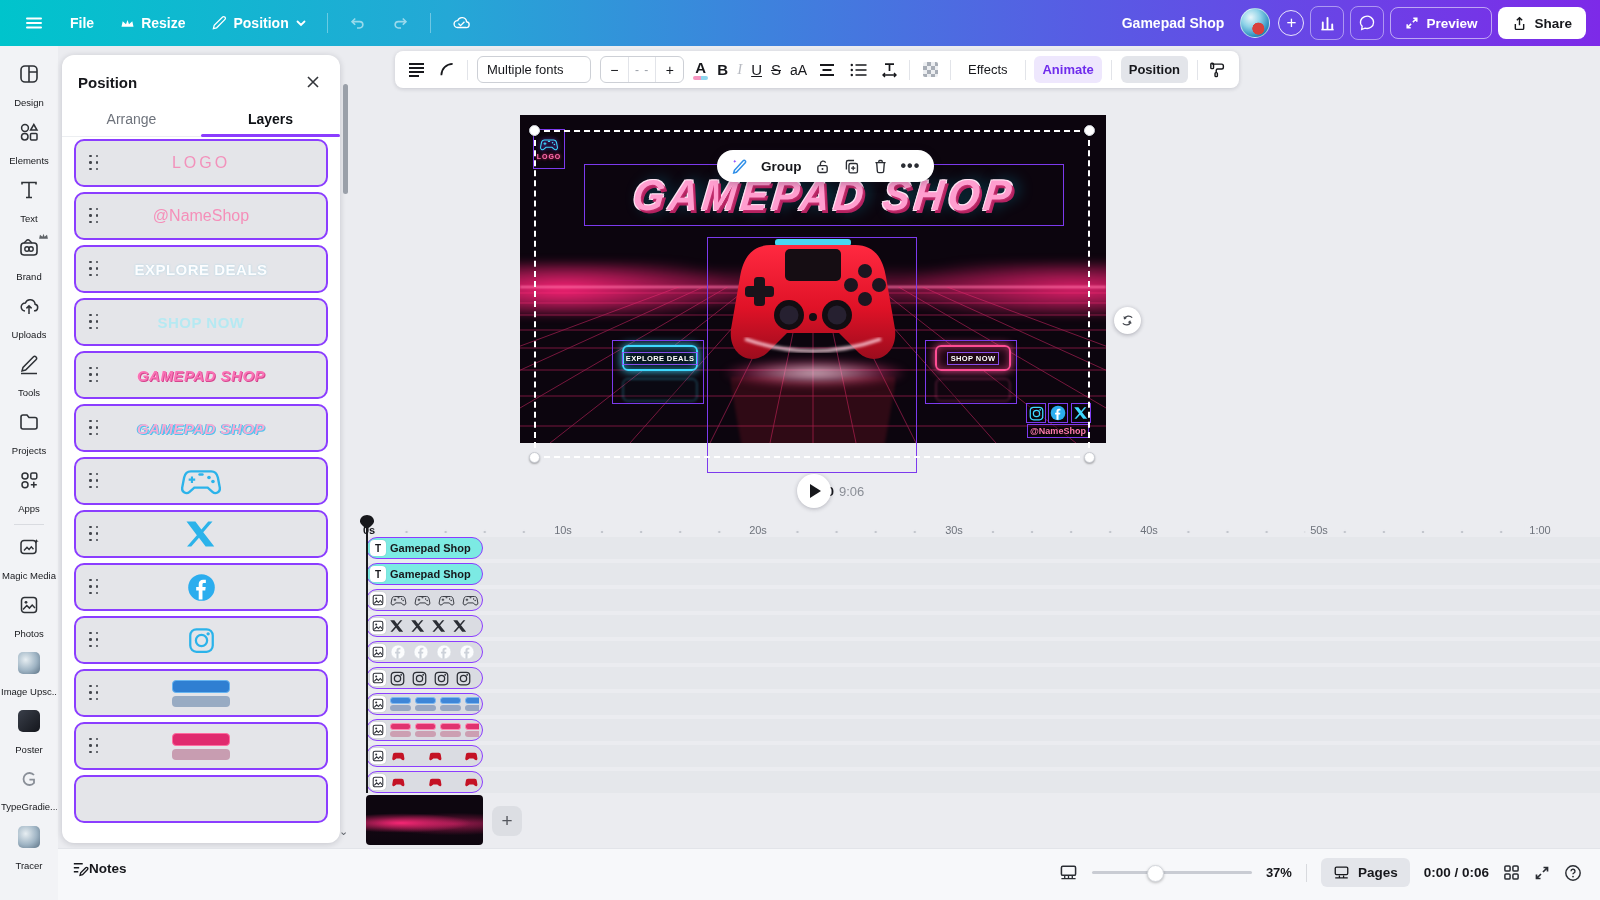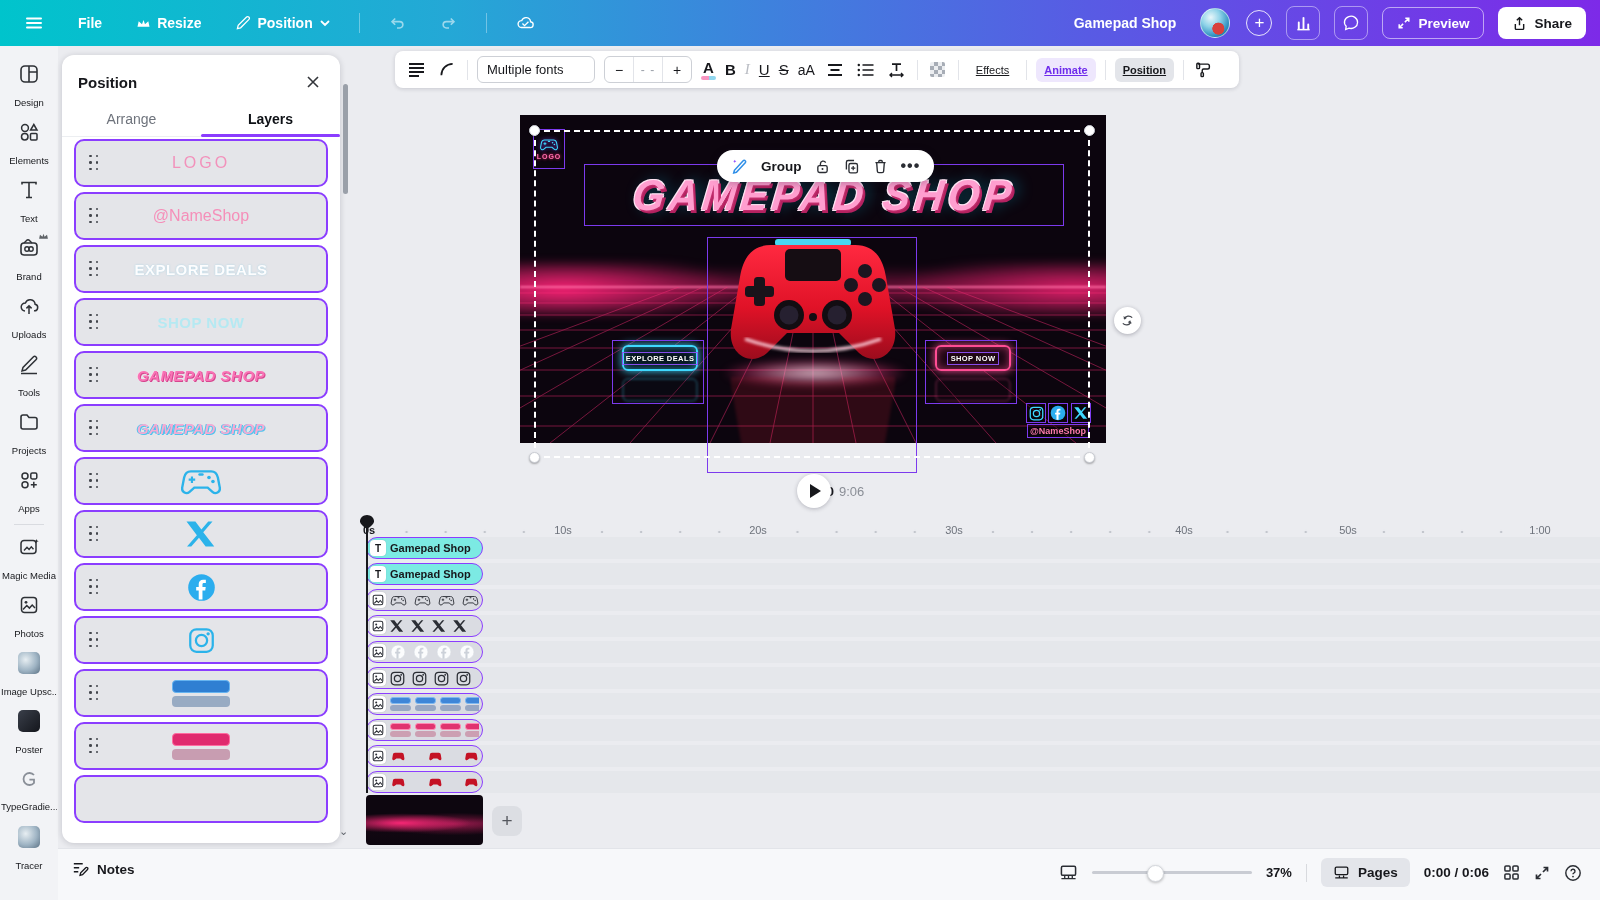--- a/index.html
+++ b/index.html
@@ -3,21 +3,21 @@
 <meta charset="utf-8">
 <style>
   * { box-sizing: border-box; margin: 0; padding: 0; }
   html,body { width:1600px; height:900px; overflow:hidden; }
   body { font-family:"Liberation Sans", sans-serif; background:#ebecf0; position:relative; color:#17181c; }
 
   
   .topbar { position:absolute; inset:0 0 auto 0; height:46px;
     background:linear-gradient(90deg,#00c4cc 0%,#24a8d6 28%,#585be4 68%,#7d2ae8 100%);
     display:flex; align-items:center; color:#fff; z-index:60; padding:0 14px; }
-  .tb-left, .tb-right { display:flex; align-items:center; gap:14px; }
+  .tb-left, .tb-right { display:flex; align-items:center; gap:6px; }
   .tb-right { margin-left:auto; }
   .tb-item { display:flex; align-items:center; gap:6px; padding:6px 10px; border-radius:8px;
     font-size:14px; font-weight:700; cursor:pointer; white-space:nowrap; }
   .tb-div { width:1px; height:20px; background:rgba(255,255,255,.35); margin:0 4px; }
   .dim { opacity:.55; }
   .doc-title { font-size:14px; font-weight:700; margin-right:10px; }
   .avatar { width:30px; height:30px; border-radius:50%;
     background: radial-gradient(circle at 62% 70%, #d8413c 0 22%, transparent 24%),
                 radial-gradient(circle at 35% 30%, #e8f6fa, #8fd3e8 35%, #2e8fc0 70%, #0d4a70 100%);
     border:1px solid rgba(255,255,255,.6); }
@@ -58,21 +58,21 @@
   .tcolor .A { font-size:15px; font-weight:700; }
   .tcolor .bar { width:15px; height:3.5px; margin-top:1.5px; border-radius:2px;
      background:linear-gradient(90deg,#f795c0 0 55%, #8fd6ee 55% 100%); }
   .fmt { font-weight:700; font-size:15px; cursor:pointer; }
   .fmt.i { font-style:italic; color:#b9bcc3; font-weight:400; font-family:"Liberation Serif",serif;}
   .fmt.u { text-decoration:underline; font-weight:400;}
   .fmt.s { text-decoration:line-through; font-weight:400;}
   .fmt.aa { font-weight:400; font-size:14px; }
   .checker { width:15px; height:15px; border-radius:2px;
     background: conic-gradient(#a7adb6 25%, #eceef1 0 50%, #a7adb6 0 75%, #eceef1 0); background-size:8px 8px; }
-  .txt-btn { font-size:11px; font-weight:500; padding:6px 8px; border-radius:6px; cursor:pointer; white-space:nowrap;text-decoration:underline;}
+  .txt-btn { font-size:13px; font-weight:500; padding:6px 8px; border-radius:6px; cursor:pointer; white-space:nowrap;}
   .txt-btn.animate { background:#eee7fd; color:#6f2cec; font-weight:600; }
   .txt-btn.position { background:#e3e5ea; font-weight:600; }
 
   
   .panel { position:absolute; left:62px; top:55px; width:278px; height:788px; background:#fff;
     border-radius:12px; box-shadow:0 1px 6px rgba(20,20,40,.18); z-index:45; overflow:hidden; }
   .panel-head { display:flex; align-items:center; justify-content:space-between; padding:16px 16px 8px 16px; }
   .panel-title { font-size:15px; font-weight:700; }
   .panel-close { font-size:15px; color:#33353a; cursor:pointer; width:22px; height:22px; display:flex; align-items:center; justify-content:center;}
   .panel-tabs { display:flex; border-bottom:1px solid #eceef1; }
@@ -187,21 +187,21 @@
       radial-gradient(ellipse 80% 26% at 30% 56%, rgba(255,40,120,.95), transparent 75%),
       radial-gradient(ellipse 90% 30% at 75% 58%, rgba(255,40,120,.5), transparent 75%),
       linear-gradient(180deg, #0d060f 0 46%, #2a0a1d 56%, #120711 70%, #0d060f 100%);
     z-index:8; cursor:pointer;}
   .addpage { position:absolute; left:492px; top:806px; width:30px; height:30px; border-radius:8px; background:#dcdee3;
     display:flex; align-items:center; justify-content:center; font-size:19px; color:#54575e; z-index:8; cursor:pointer;}
 
   
   .bottombar { position:absolute; left:58px; right:0; bottom:0; height:52px; background:#f7f8fa;
     border-top:1px solid #e2e4e9; z-index:55; display:flex; align-items:flex-start; padding:9px 18px 0 14px; }
-  .notes { display:flex; align-items:center; gap:8px; font-size:13.5px; font-weight:600; cursor:pointer; margin-top:3px;}
+  .notes { display:flex; align-items:flex-start; font-size:13.5px; font-weight:600; cursor:pointer; margin-top:3px;}
   .bb-right { margin-left:auto; display:flex; align-items:center; gap:14px; margin-top:0px;}
   .slider { position:relative; width:160px; height:16px; display:flex; align-items:center; cursor:pointer;}
   .slider .trk { width:100%; height:2.5px; background:#c9ccd3; border-radius:2px;}
   .slider .thm { position:absolute; left:55px; top:0px; width:17px; height:17px; border-radius:50%; background:#fff;
     border:1px solid #d4d7dc; box-shadow:0 1px 3px rgba(0,0,0,.25);}
   .zoomv { font-size:13px; font-weight:600; }
   .bb-div { width:1px; height:18px; background:#d8dade; }
   .pages-btn { display:flex; align-items:center; gap:8px; background:#e3e5ea; border-radius:6px; height:29px;
     padding:0 12px; font-size:13.5px; font-weight:600; cursor:pointer; }
   .bb-time { font-size:13.5px; font-weight:600; }
@@ -827,22 +827,22 @@
 <span class="play-btn">
     <span class="play-tri"></span>
   </span>
 <span class="player-tot">9:06</span>
 
 <div class="ruler-dots"></div>
 <span class="rlabel first" style="left:369px;">0s</span>
 <span class="rlabel" style="left:563px;">10s</span>
 <span class="rlabel" style="left:758px;">20s</span>
 <span class="rlabel" style="left:954px;">30s</span>
-<span class="rlabel" style="left:1149px;margin-left:35px;">40s</span>
-<span class="rlabel" style="left:1348px;">50s</span>
+<span class="rlabel" style="left:1149px;">40s</span>
+<span class="rlabel" style="left:1319px;">50s</span>
 <span class="rlabel" style="left:1540px;">1:00</span>
 
 <div class="lane" style="top:537px;"></div>
 <div class="lane" style="top:563px;"></div>
 <div class="lane" style="top:589px;"></div>
 <div class="lane" style="top:615px;"></div>
 <div class="lane" style="top:641px;"></div>
 <div class="lane" style="top:667px;"></div>
 <div class="lane" style="top:693px;"></div>
 <div class="lane" style="top:719px;"></div>

